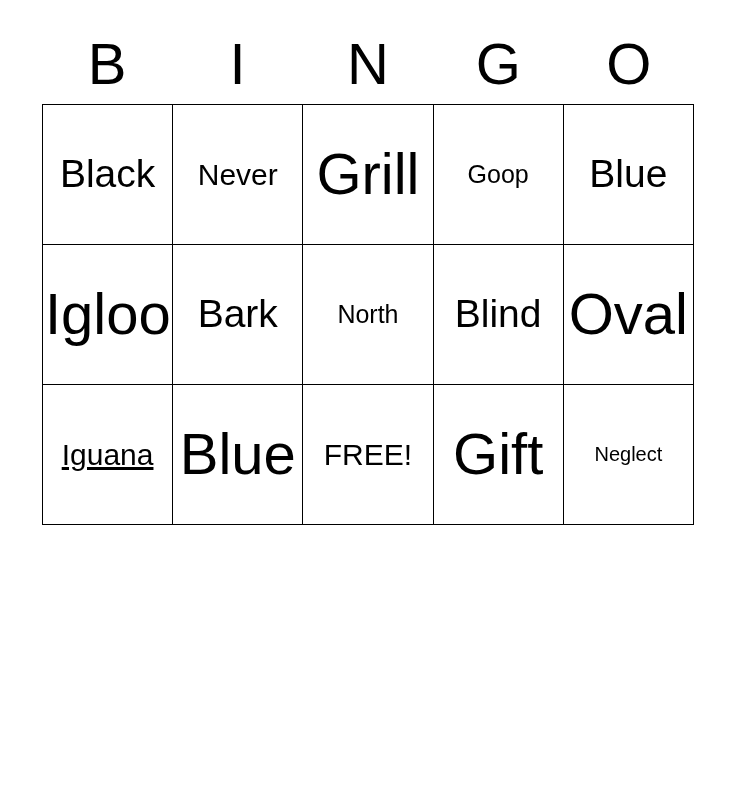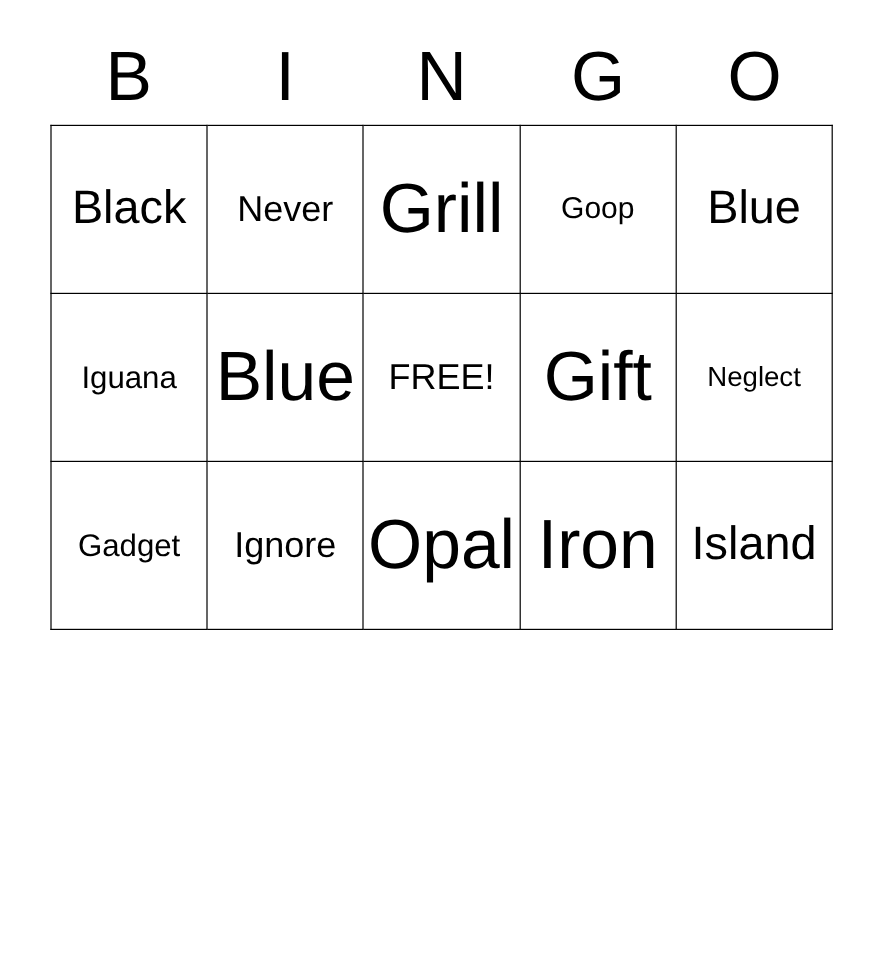--- a/index.html
+++ b/index.html
@@ -52,22 +52,22 @@
   .cell-text {
     display: block;
     width: 100%;
     line-height: 1.05;
   }
   
   .s1 { font-size: 58px; }
   .s2 { font-size: 39px; }
   .s3 { font-size: 25px; }
   .s4 { font-size: 30px; }
-  .s5 { font-size: 26px; }
-  .s6 { font-size: 23px; }
+  .s5 { font-size: 30px; text-decoration: underline; }
+  .s6 { font-size: 20px; }
 </style>
 </head>
 <body>
 
 <div class="card">
   <div class="header-row">
     <div class="header-cell">B</div>
     <div class="header-cell">I</div>
     <div class="header-cell">N</div>
     <div class="header-cell">G</div>
@@ -88,47 +88,47 @@
           </td>
         <td>
             <span class="cell-text s3">Goop</span>
           </td>
         <td>
             <span class="cell-text s2">Blue</span>
           </td>
       </tr>
       <tr>
         <td>
+            <span class="cell-text s1">Igloo</span>
+          </td>
+        <td>
+            <span class="cell-text s2">Bark</span>
+          </td>
+        <td>
+            <span class="cell-text s3">North</span>
+          </td>
+        <td>
+            <span class="cell-text s2">Blind</span>
+          </td>
+        <td>
+            <span class="cell-text s1">Oval</span>
+          </td>
+      </tr>
+      <tr>
+        <td>
             <span class="cell-text s5">Iguana</span>
           </td>
         <td>
             <span class="cell-text s1">Blue</span>
           </td>
         <td>
             <span class="cell-text s4">FREE!</span>
           </td>
         <td>
             <span class="cell-text s1">Gift</span>
           </td>
         <td>
             <span class="cell-text s6">Neglect</span>
           </td>
       </tr>
-      <tr>
-        <td>
-            <span class="cell-text s5">Gadget</span>
-          </td>
-        <td>
-            <span class="cell-text s4">Ignore</span>
-          </td>
-        <td>
-            <span class="cell-text s1">Opal</span>
-          </td>
-        <td>
-            <span class="cell-text s1">Iron</span>
-          </td>
-        <td>
-            <span class="cell-text s2">Island</span>
-          </td>
-      </tr>
     </tbody>
   </table>
 </div>
 
 </body></html>

